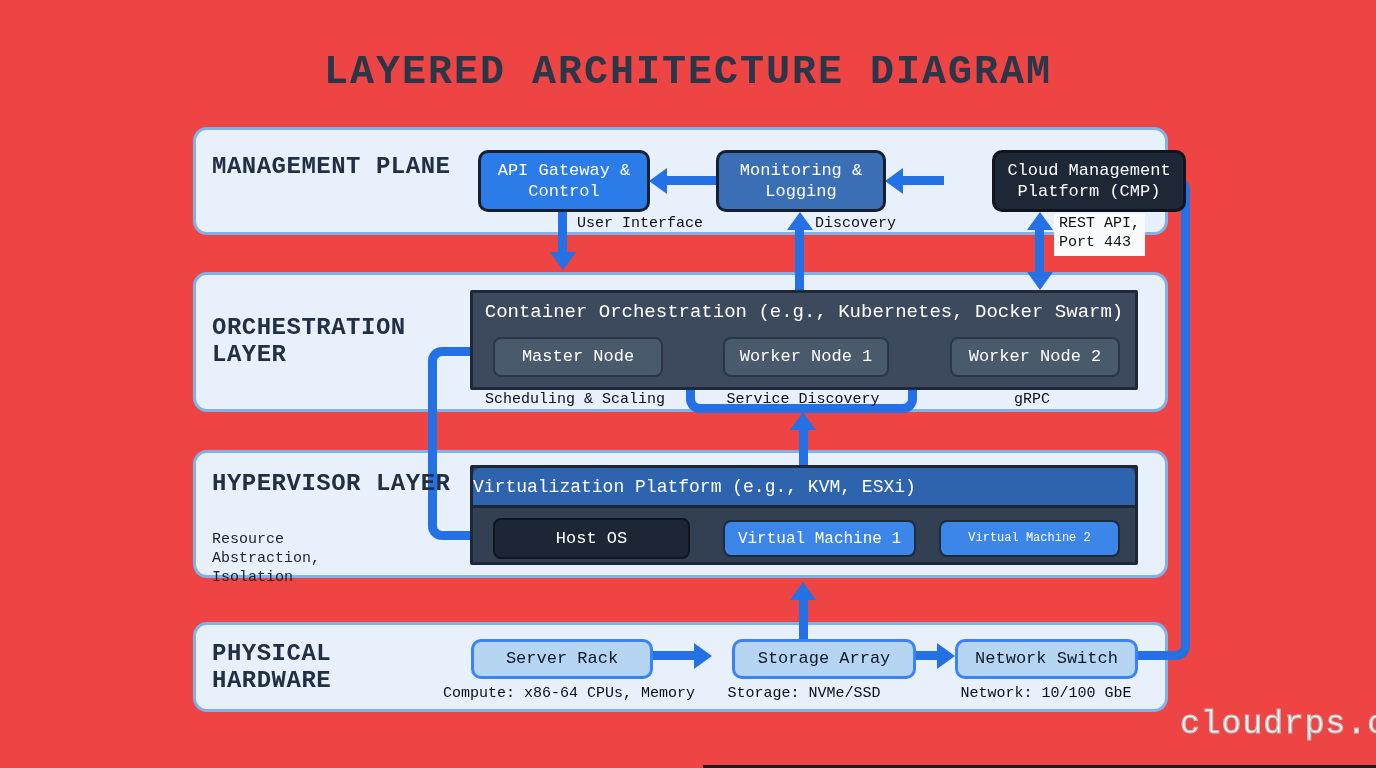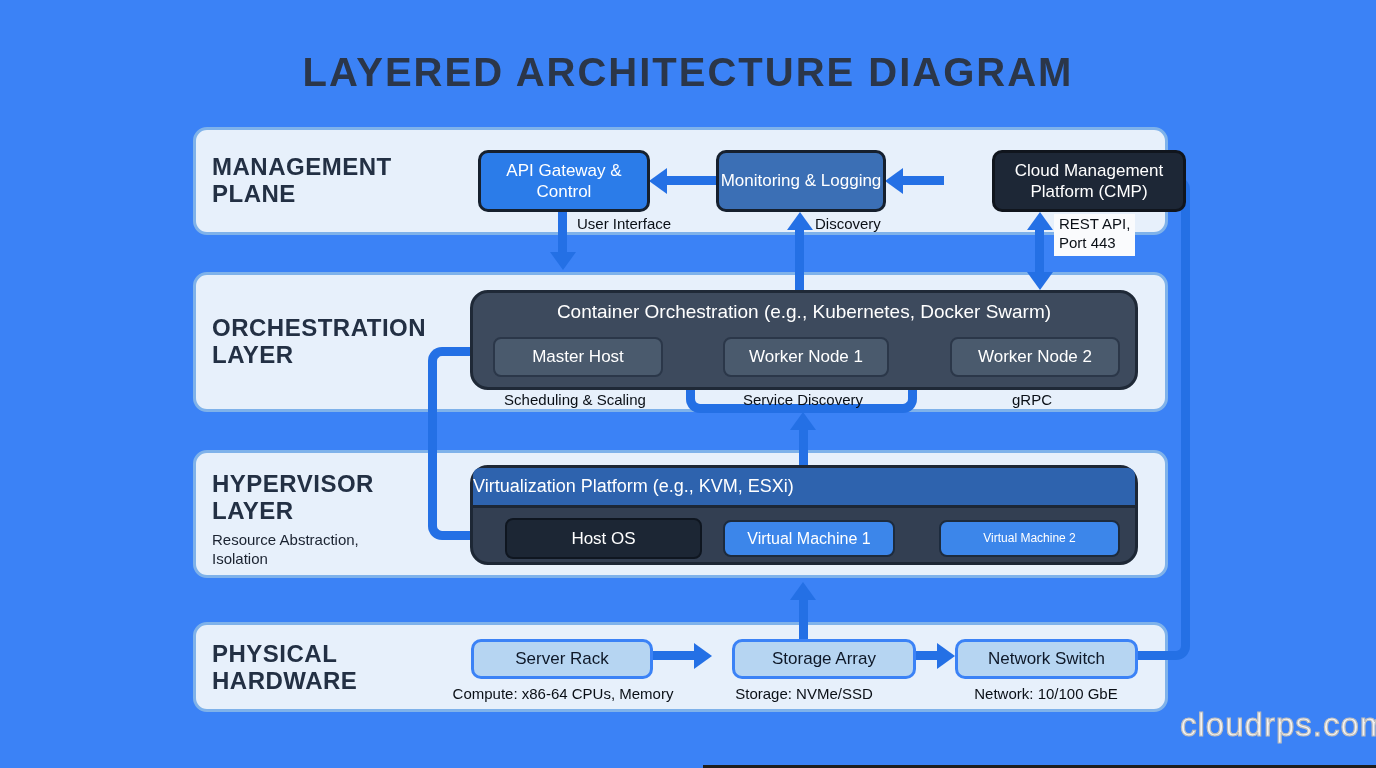--- a/index.html
+++ b/index.html
@@ -1,18 +1,18 @@
 <!DOCTYPE html>
 <html style="--arrow_blue: #2470e5; --band_bg: #e7f0fb; --band_border: #7fb2ea; --bright_blue: #2b7ce9; --mid_blue: #3b6fb5; --dark_navy: #1d2736; --slate: #3d4a5d; --slate_node: #4a5a6d; --header_blue: #2e63ae; --vm_blue: #3c86ea; --light_box: #b6d5f2; --host_dark: #1c2634; --title_color: #2b3649;"><head>
 <meta charset="utf-8">
 <style>
   html,body{margin:0;padding:0;background:#ffffff;}
   #canvas{
     position:relative;width:1376px;height:768px;overflow:hidden;
-    background:#3b82f6;font-family:Liberation Sans, sans-serif;
+    background:#ef4444;font-family:Liberation Mono, monospace;
   }
   
   .main-title{
     position:absolute;left:0;top:50px;width:1376px;text-align:center;
     font-size:40px;font-weight:bold;letter-spacing:2px;color:var(--title_color);
   }
   
   .band{
     position:absolute;left:193px;width:975px;box-sizing:border-box;
     background:var(--band_bg);border:3px solid var(--band_border);border-radius:14px;
@@ -28,21 +28,21 @@
   
   .node{
     position:absolute;box-sizing:border-box;display:flex;align-items:center;justify-content:center;
     text-align:center;border-radius:10px;z-index:3;line-height:1.25;
   }
   .mgmt{border:3px solid #16202e;color:#fff;font-size:17px;}
   .phys{border:3px solid #3b82f6;background:var(--light_box);color:#0e1828;font-size:17px;}
   .subnode{border:2px solid #2b3749;background:var(--slate_node);color:#fff;font-size:17px;border-radius:8px;}
   
   .bigbox{
-    position:absolute;box-sizing:border-box;border:3px solid #1f2937;border-radius:18px;z-index:3;
+    position:absolute;box-sizing:border-box;border:3px solid #1f2937;border-radius:2px;z-index:3;
   }
   .orch-title{
     position:absolute;left:0;top:8px;width:100%;text-align:center;color:#fff;font-size:19px;
   }
   .hyp-header{
     position:absolute;left:0;top:0;width:100%;height:40px;box-sizing:border-box;
     background:var(--header_blue);border-bottom:3px solid #1d2735;border-radius:7px 7px 0 0;
     display:flex;align-items:center;justify-content:flex-start;color:#fff;font-size:18px;
   }
   
@@ -92,42 +92,42 @@
   <div class="node mgmt" style="left:716px;top:150px;width:170px;height:62px;background:var(--mid_blue);">
     <span>Monitoring &amp; Logging</span>
   </div>
   <div class="node mgmt" style="left:944px;top:150px;width:194px;height:62px;background:var(--dark_navy);border-color:#10151d;margin-left:48px;">
     <span>Cloud Management Platform (CMP)</span>
   </div>
 
   <div class="bigbox" style="left:470px;top:290px;width:668px;height:100px;background:var(--slate);">
     <div class="orch-title">Container Orchestration (e.g., Kubernetes, Docker Swarm)</div>
     <div class="node subnode" style="left:20px;top:44px;width:170px;height:40px;">
-      <span>Master Host</span>
+      <span>Master Node</span>
     </div>
     <div class="node subnode" style="left:250px;top:44px;width:166px;height:40px;text-align:center;">
       <span>Worker Node 1</span>
     </div>
     <div class="node subnode" style="left:477px;top:44px;width:170px;height:40px;">
       <span>Worker Node 2</span>
     </div>
   </div>
 
   <div class="lbl lbl-center" style="left:475px;top:391px;width:200px;">Scheduling &amp; Scaling</div>
   <div class="lbl lbl-center" style="left:703px;top:391px;width:200px;">Service Discovery</div>
   <div class="lbl lbl-center" style="left:952px;top:391px;width:160px;">gRPC</div>
 
   <div class="bigbox" style="left:470px;top:465px;width:668px;height:100px;background:#333f52;border-color:#1d2735;">
     <div class="hyp-header">
       <span>Virtualization Platform (e.g., KVM, ESXi)</span>
     </div>
-    <div class="node" style="left:32px;top:50px;width:197px;height:41px;background:var(--host_dark);border:2px solid #0f1620;color:#fff;font-size:17px;border-radius:8px;">
+    <div class="node" style="left:20px;top:50px;width:197px;height:41px;background:var(--host_dark);border:2px solid #0f1620;color:#fff;font-size:17px;border-radius:8px;">
       <span>Host OS</span>
     </div>
-    <div class="node" style="left:250px;top:52px;width:172px;height:37px;background:var(--vm_blue);border:2px solid #1d2b3d;color:#fff;font-size:16px;border-radius:8px;">
+    <div class="node" style="left:250px;top:52px;width:193px;height:37px;background:var(--vm_blue);border:2px solid #1d2b3d;color:#fff;font-size:16px;border-radius:8px;">
       <span>Virtual Machine 1</span>
     </div>
     <div class="node" style="left:466px;top:52px;width:181px;height:37px;background:var(--vm_blue);border:2px solid #1d2b3d;color:#fff;font-size:12px;border-radius:8px;">
       <span>Virtual Machine 2</span>
     </div>
   </div>
 
   <div class="node phys" style="left:471px;top:639px;width:182px;height:40px;">
     <span>Server Rack</span>
   </div>

